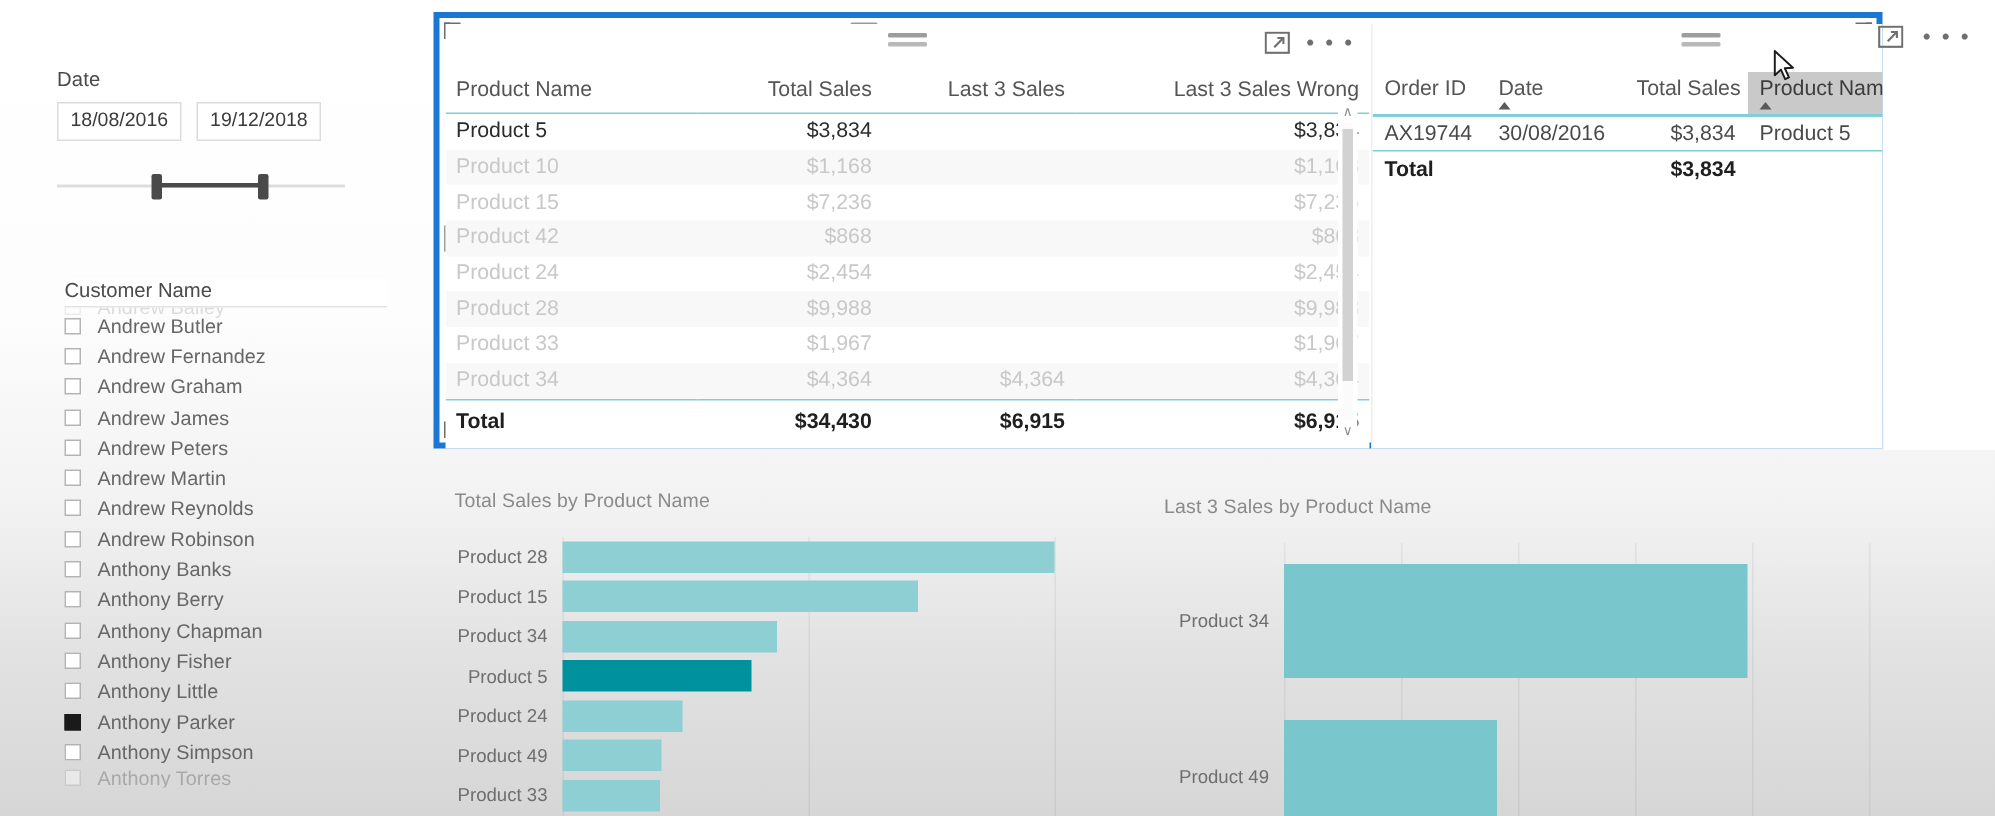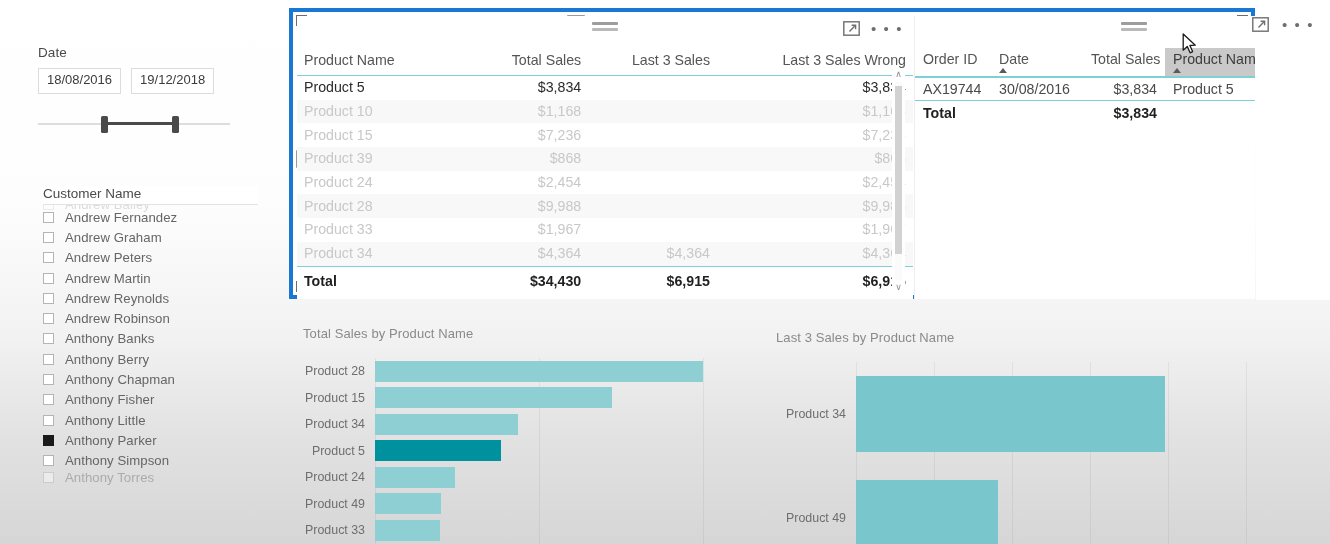--- a/index.html
+++ b/index.html
@@ -229,25 +229,33 @@
 
   <div id="customer-slicer">
     <div class="ghost-row">
       <span class="cb"></span>
       <span class="cust-label">Andrew Bailey</span>
     </div>
     <div class="cust-header">Customer Name</div>
     <div class="cust-list" id="cust-list">
         <div class="cust-item">
           <span class="cb"></span>
+          <span class="cust-label">Andrew Butler</span>
+        </div>
+        <div class="cust-item">
+          <span class="cb"></span>
           <span class="cust-label">Andrew Fernandez</span>
         </div>
         <div class="cust-item">
           <span class="cb"></span>
           <span class="cust-label">Andrew Graham</span>
+        </div>
+        <div class="cust-item">
+          <span class="cb"></span>
+          <span class="cust-label">Andrew James</span>
         </div>
         <div class="cust-item">
           <span class="cb"></span>
           <span class="cust-label">Andrew Peters</span>
         </div>
         <div class="cust-item">
           <span class="cb"></span>
           <span class="cust-label">Andrew Martin</span>
         </div>
         <div class="cust-item">
@@ -348,21 +356,21 @@
                 <td style="width: 115px;"></td>
                 <td style="width: 175px;">$1,168</td>
               </tr>
               <tr class="row-dim">
                 <td class="first" style="width: 150px;">Product 15</td>
                 <td style="width: 110px;">$7,236</td>
                 <td style="width: 115px;"></td>
                 <td style="width: 175px;">$7,236</td>
               </tr>
               <tr class="row-dim alt">
-                <td class="first" style="width: 150px;">Product 39</td>
+                <td class="first" style="width: 150px;">Product 42</td>
                 <td style="width: 110px;">$868</td>
                 <td style="width: 115px;"></td>
                 <td style="width: 175px;">$868</td>
               </tr>
               <tr class="row-dim">
                 <td class="first" style="width: 150px;">Product 24</td>
                 <td style="width: 110px;">$2,454</td>
                 <td style="width: 115px;"></td>
                 <td style="width: 175px;">$2,454</td>
               </tr>

